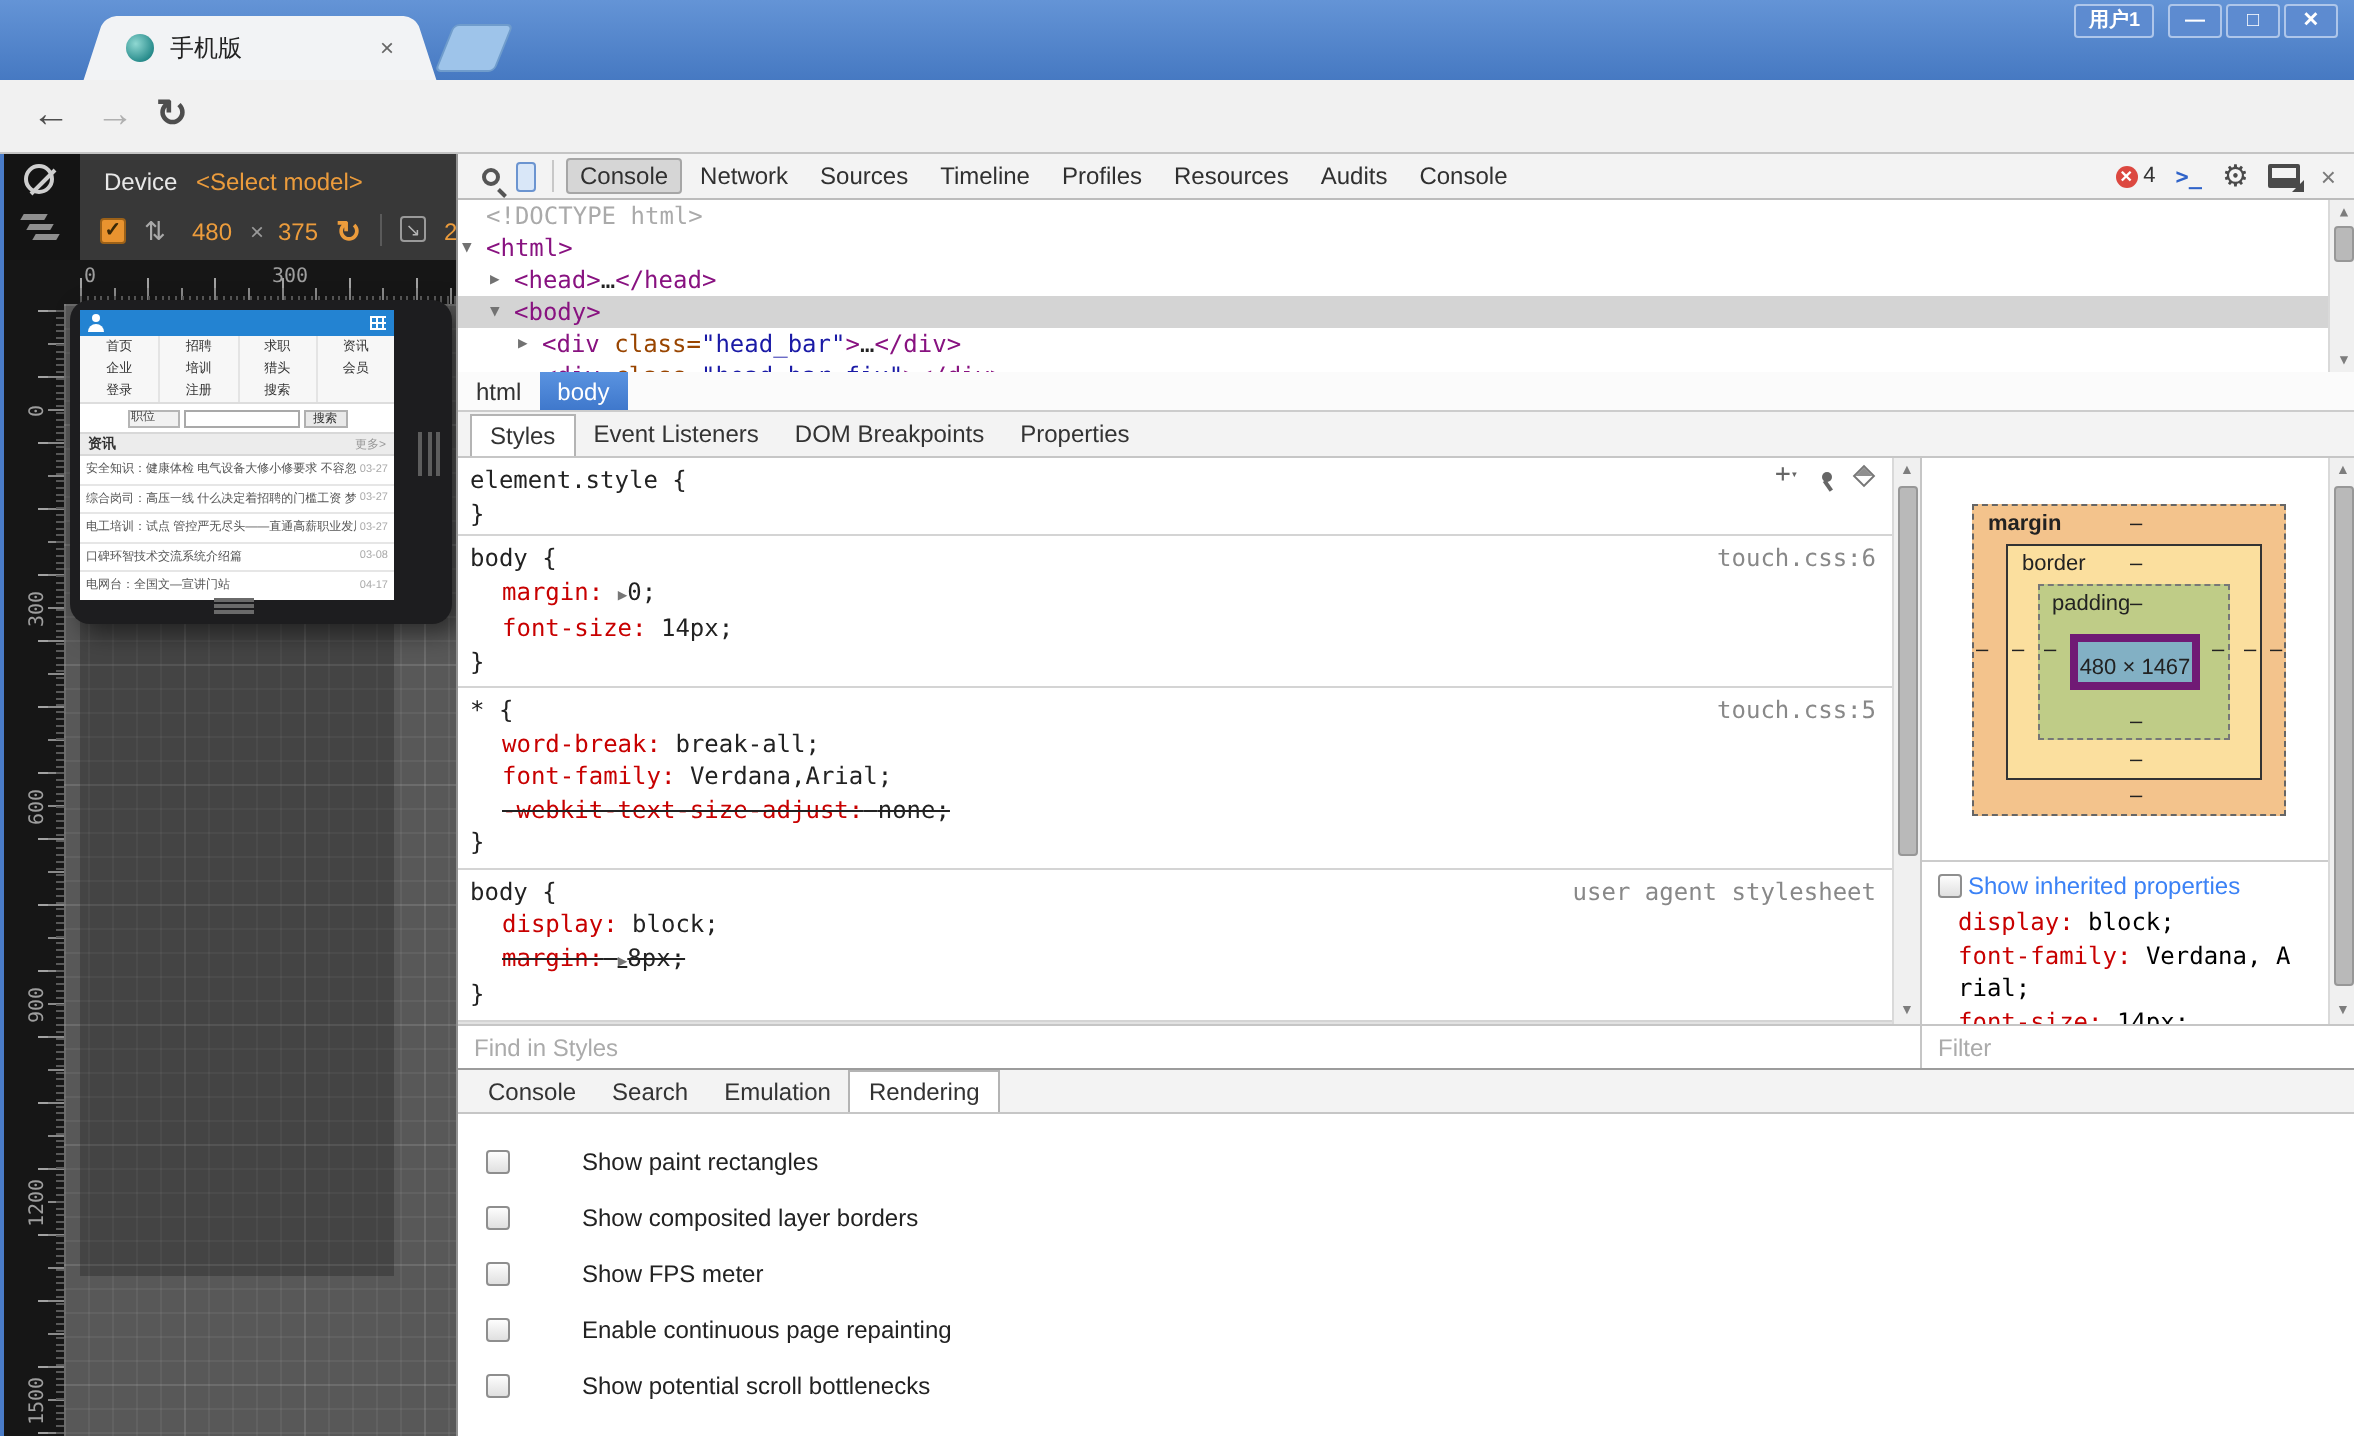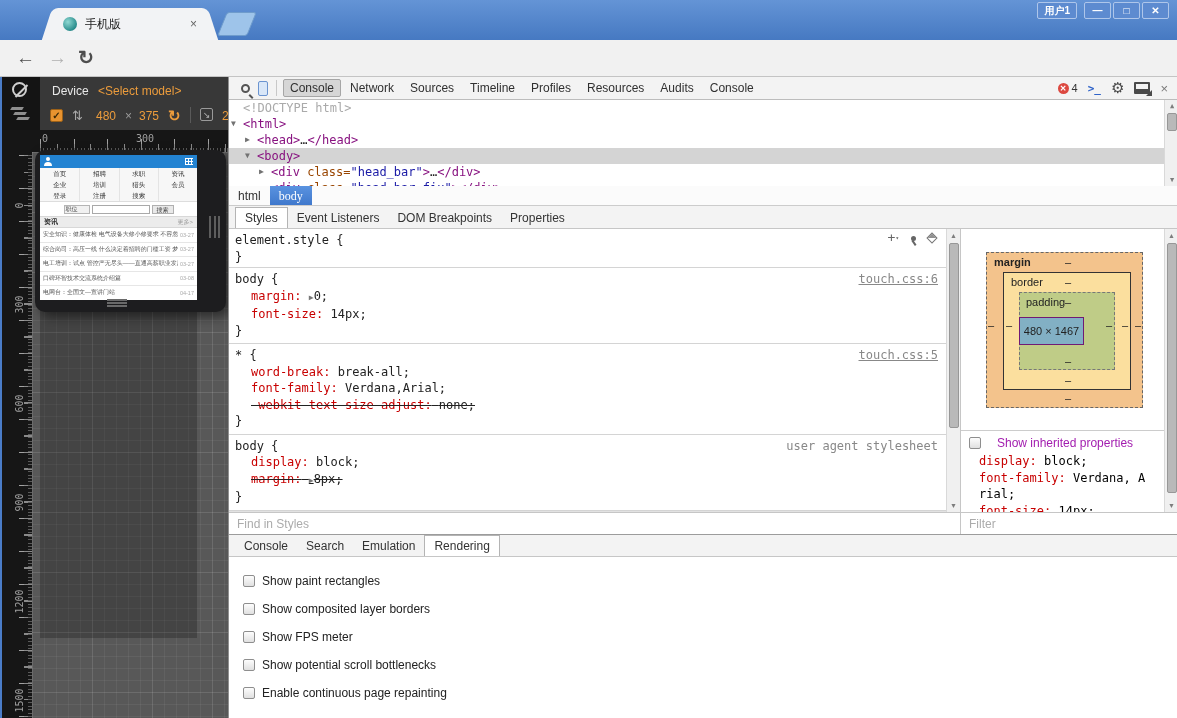--- a/index.html
+++ b/index.html
@@ -133,71 +133,71 @@
   .arrow { position:absolute; color:#727272; font-size:8px; top:0; }
   .tag { color:#881280; } .attr { color:#994500; } .attrval { color:#1a1aa6; }
   .gray { color:#aaa; } .dots { color:#222; }
   .tscroll { position:absolute; right:0; top:0; width:14px; background:#f0f0f0; border-left:1px solid #d9d9d9; }
   .tscroll .sarrow { position:absolute; left:0; width:14px; text-align:center; font-size:7px; color:#7d7d7d; }
   .thumb { position:absolute; left:2px; width:10px; background:#b9b9b9; border:1px solid #979797; border-radius:2px; }
 
   
   #crumbs { left:0; top:109px; width:949px; height:20px; background:#fbfbfb; border-bottom:1px solid #ccc; display:flex; align-items:stretch; }
   .crumb { font-size:12px; color:#333; padding:2px 9px; line-height:16px; }
-  .crumb.sel { background:linear-gradient(#5a93e0,#3f78cc); color:#fff;font-family:Liberation Serif, serif; }
-
-  
-  #sidetabs { left:0; top:129px; width:949px; height:23px; background:#f3f3f3; border-bottom:1px solid #c6c6c6; display:flex; align-items:flex-end; padding-left:6px; }
+  .crumb.sel { background:linear-gradient(#5a93e0,#3f78cc); color:#fff; }
+
+  
+  #sidetabs { left:0; top:129px; width:949px; height:23px; background:#f3f3f3; border-bottom:1px solid #c6c6c6; display:flex; align-items:center; padding-left:6px; }
   .stab { font-size:12px; color:#333; padding:3px 9px; }
   .stab.sel { background:#fff; border:1px solid #b4b4b4; border-bottom:none; }
 
   
   #stylespane { left:0; top:152px; width:717px; height:283px; overflow:hidden; font-family:"DejaVu Sans Mono", monospace; font-size:12px; color:#222; }
   .sect { position:relative; border-bottom:1px solid #d4d4d4; padding:3px 6px 4px 6px; line-height:16.5px; }
   .propline { padding-left:16px; }
   .pname { color:#c80000; }
   .exparrow { color:#777; font-size:8px; }
-  .srclink { position:absolute; right:8px; top:3px; color:#888; text-decoration:underline; }
+  .srclink { position:absolute; right:8px; top:3px; color:#888; }
   .srcplain { position:absolute; right:8px; top:3px; color:#888; }
   .struck { text-decoration:line-through; }
   .warnline { position:relative; }
   .sicons { position:absolute; right:10px; top:4px; display:flex; gap:12px; align-items:center; }
   .plusicon { color:#666; font-size:13px; line-height:10px; }
   .plusicon i { font-size:6px; font-style:normal; vertical-align:bottom; }
   .pinicon { width:5px; height:5px; background:#666; border-radius:50%; position:relative; }
   .pinicon:after { content:""; position:absolute; left:2px; top:4px; width:1.5px; height:6px; background:#666; transform:rotate(-35deg); }
   .diamondicon { width:8px; height:8px; transform:rotate(45deg); border:1px solid #777; background:linear-gradient(135deg,#909090 50%,#fff 50%); }
   .inheritbar { background:#e2e2e2; border-bottom:1px solid #c8c8c8; padding:2px 6px; font-family:"Liberation Sans", sans-serif; font-size:12px; color:#222; }
   #stylescroll { left:717px; top:152px; width:14px; height:283px; background:#f0f0f0; border-left:1px solid #d9d9d9; }
 
   
   #metricspane { left:731px; top:152px; width:218px; height:283px; border-left:1px solid #c6c6c6; overflow:hidden; background:#fff; }
   .mbox { position:absolute; font-family:"Liberation Sans", sans-serif; font-size:11px; color:#222; }
   #m-margin { left:25px; top:23px; width:157px; height:156px; background:#f3c38c; border:1px dashed #666; }
   #m-border { left:42px; top:43px; width:128px; height:118px; background:#fbdf9e; border:1px solid #333; }
   #m-padding { left:58px; top:63px; width:96px; height:78px; background:#bfcc87; border:1px dashed #777; }
-  #m-content { left:58px; top:88px; width:65px; height:28px; background:#82b0c4; border:1px solid #701a75; text-align:center; line-height:26px; font-size:11px; }
+  #m-content { left:74px; top:88px; width:65px; height:28px; background:#82b0c4; border:4px solid #701a75; text-align:center; line-height:26px; font-size:11px; }
   .mlabel { position:absolute; }
   .mdash { position:absolute; width:14px; text-align:center; }
   #mdivider { position:absolute; left:0; top:201px; width:218px; border-top:1px solid #ccc; }
   #computed { position:absolute; left:0; top:202px; width:204px; padding:5px 0 0 8px; font-size:11px; }
   .cbx { width:12px; height:12px; border:1px solid #8e8e8e; border-radius:2px; background:linear-gradient(#fdfdfd,#e0e0e0); display:inline-block; vertical-align:-2px; }
-  .cbxlabel { font-size:12px; color:#a21caf; margin-left:16px; }
+  .cbxlabel { font-size:12px; color:#3b82f6; margin-left:3px; }
   .cprops { margin-top:3px; padding-left:10px; font-family:"DejaVu Sans Mono", monospace; font-size:12px; line-height:16.5px; width:180px; word-break:break-all; }
   #metricscroll { left:935px; top:152px; width:14px; height:283px; background:#f0f0f0; border-left:1px solid #d9d9d9; }
 
   
   .findbar { top:435px; height:22px; border-top:1px solid #c6c6c6; background:#fff; }
   .findbar input { width:100%; height:100%; border:none; outline:none; font-size:12px; color:#333; padding:0 8px; font-family:"Liberation Sans", sans-serif; background:transparent; }
   .findbar input::placeholder { color:#ababab; }
 
   
   #drawertabs { left:0; top:457px; width:949px; height:23px; background:#f3f3f3; border-top:1px solid #9c9c9c; border-bottom:1px solid #c6c6c6; display:flex; align-items:flex-end; padding-left:6px; }
   #drawer { left:0; top:480px; width:949px; height:161px; background:#fff; padding:10px 0 0 14px; }
-  .drow { display:flex; align-items:center; height:28px; }
+  .drow { display:flex; align-items:center; height:28px;gap:29px; }
   .dlabel { font-size:12px; color:#222; margin-left:7px; }
 
   input[type="checkbox"].real { appearance:none; width:12px; height:12px; border:1px solid #8e8e8e; border-radius:2px; background:linear-gradient(#fdfdfd,#e0e0e0); }
 </style>
 </head>
 <body>
 
 <div id="app">
 
   <div class="abs" id="titlebar">
@@ -488,22 +488,22 @@
       <div class="drow">
           <input type="checkbox" class="real" style="">
           <span class="dlabel">Show composited layer borders</span>
         </div>
       <div class="drow">
           <input type="checkbox" class="real" style="">
           <span class="dlabel">Show FPS meter</span>
         </div>
       <div class="drow">
           <input type="checkbox" class="real" style="">
-          <span class="dlabel">Show potential scroll bottlenecks</span>
+          <span class="dlabel">Enable continuous page repainting</span>
         </div>
       <div class="drow">
           <input type="checkbox" class="real" style="">
-          <span class="dlabel">Enable continuous page repainting</span>
+          <span class="dlabel">Show potential scroll bottlenecks</span>
         </div>
     </div>
 
   </div>
 </div>
 
 </body></html>

